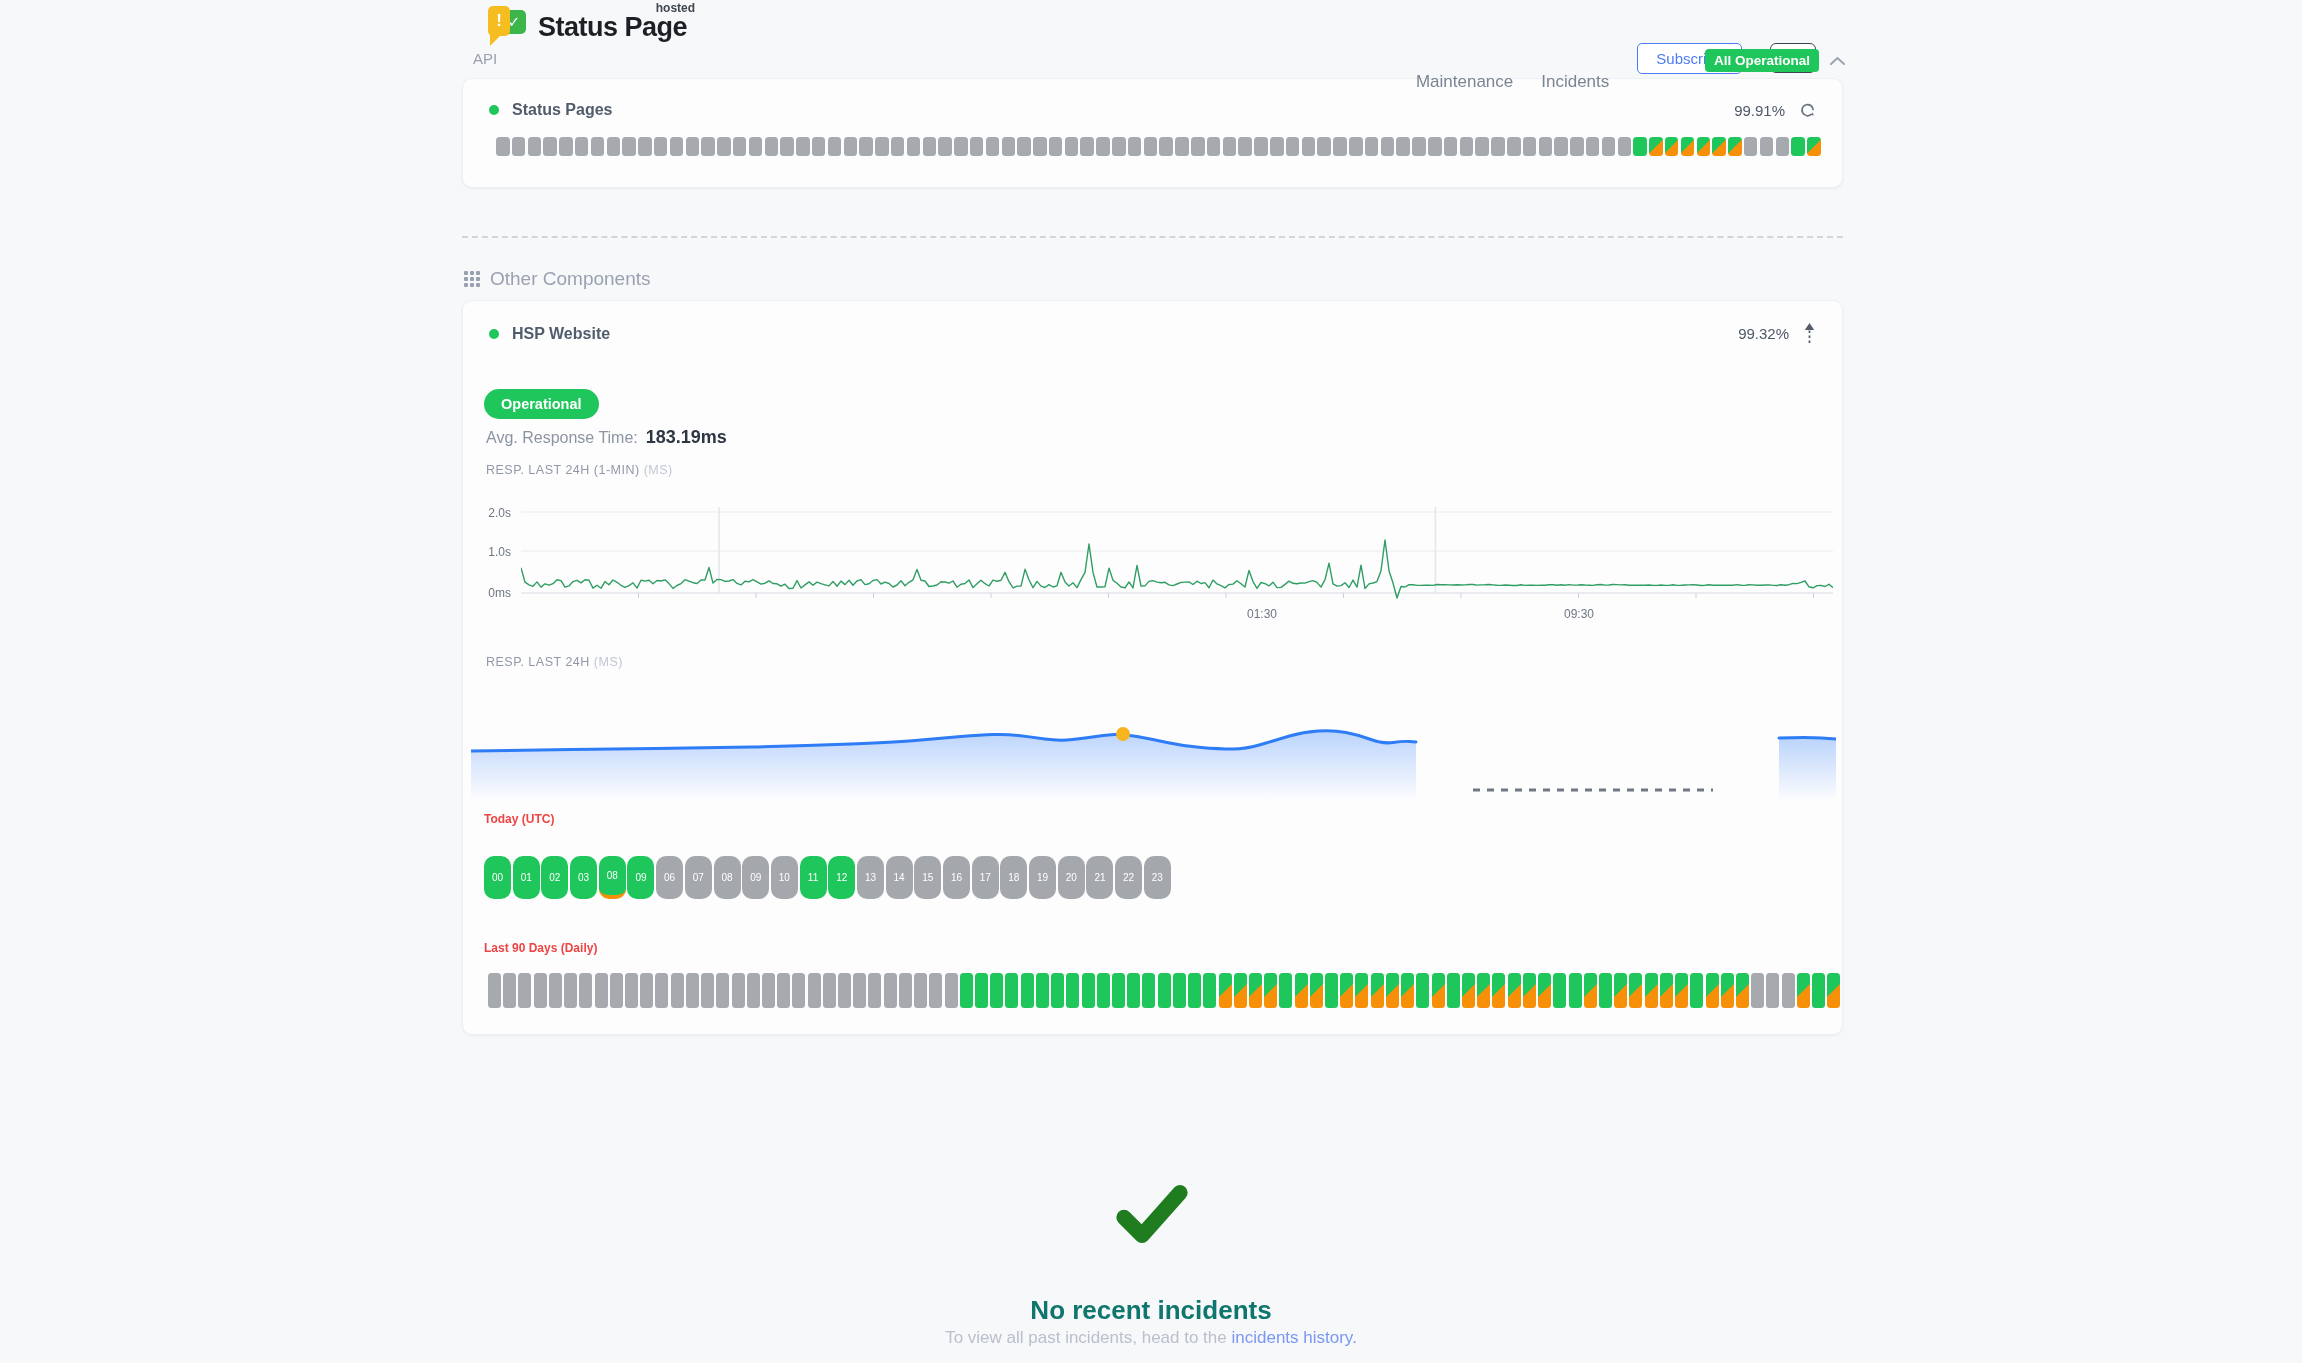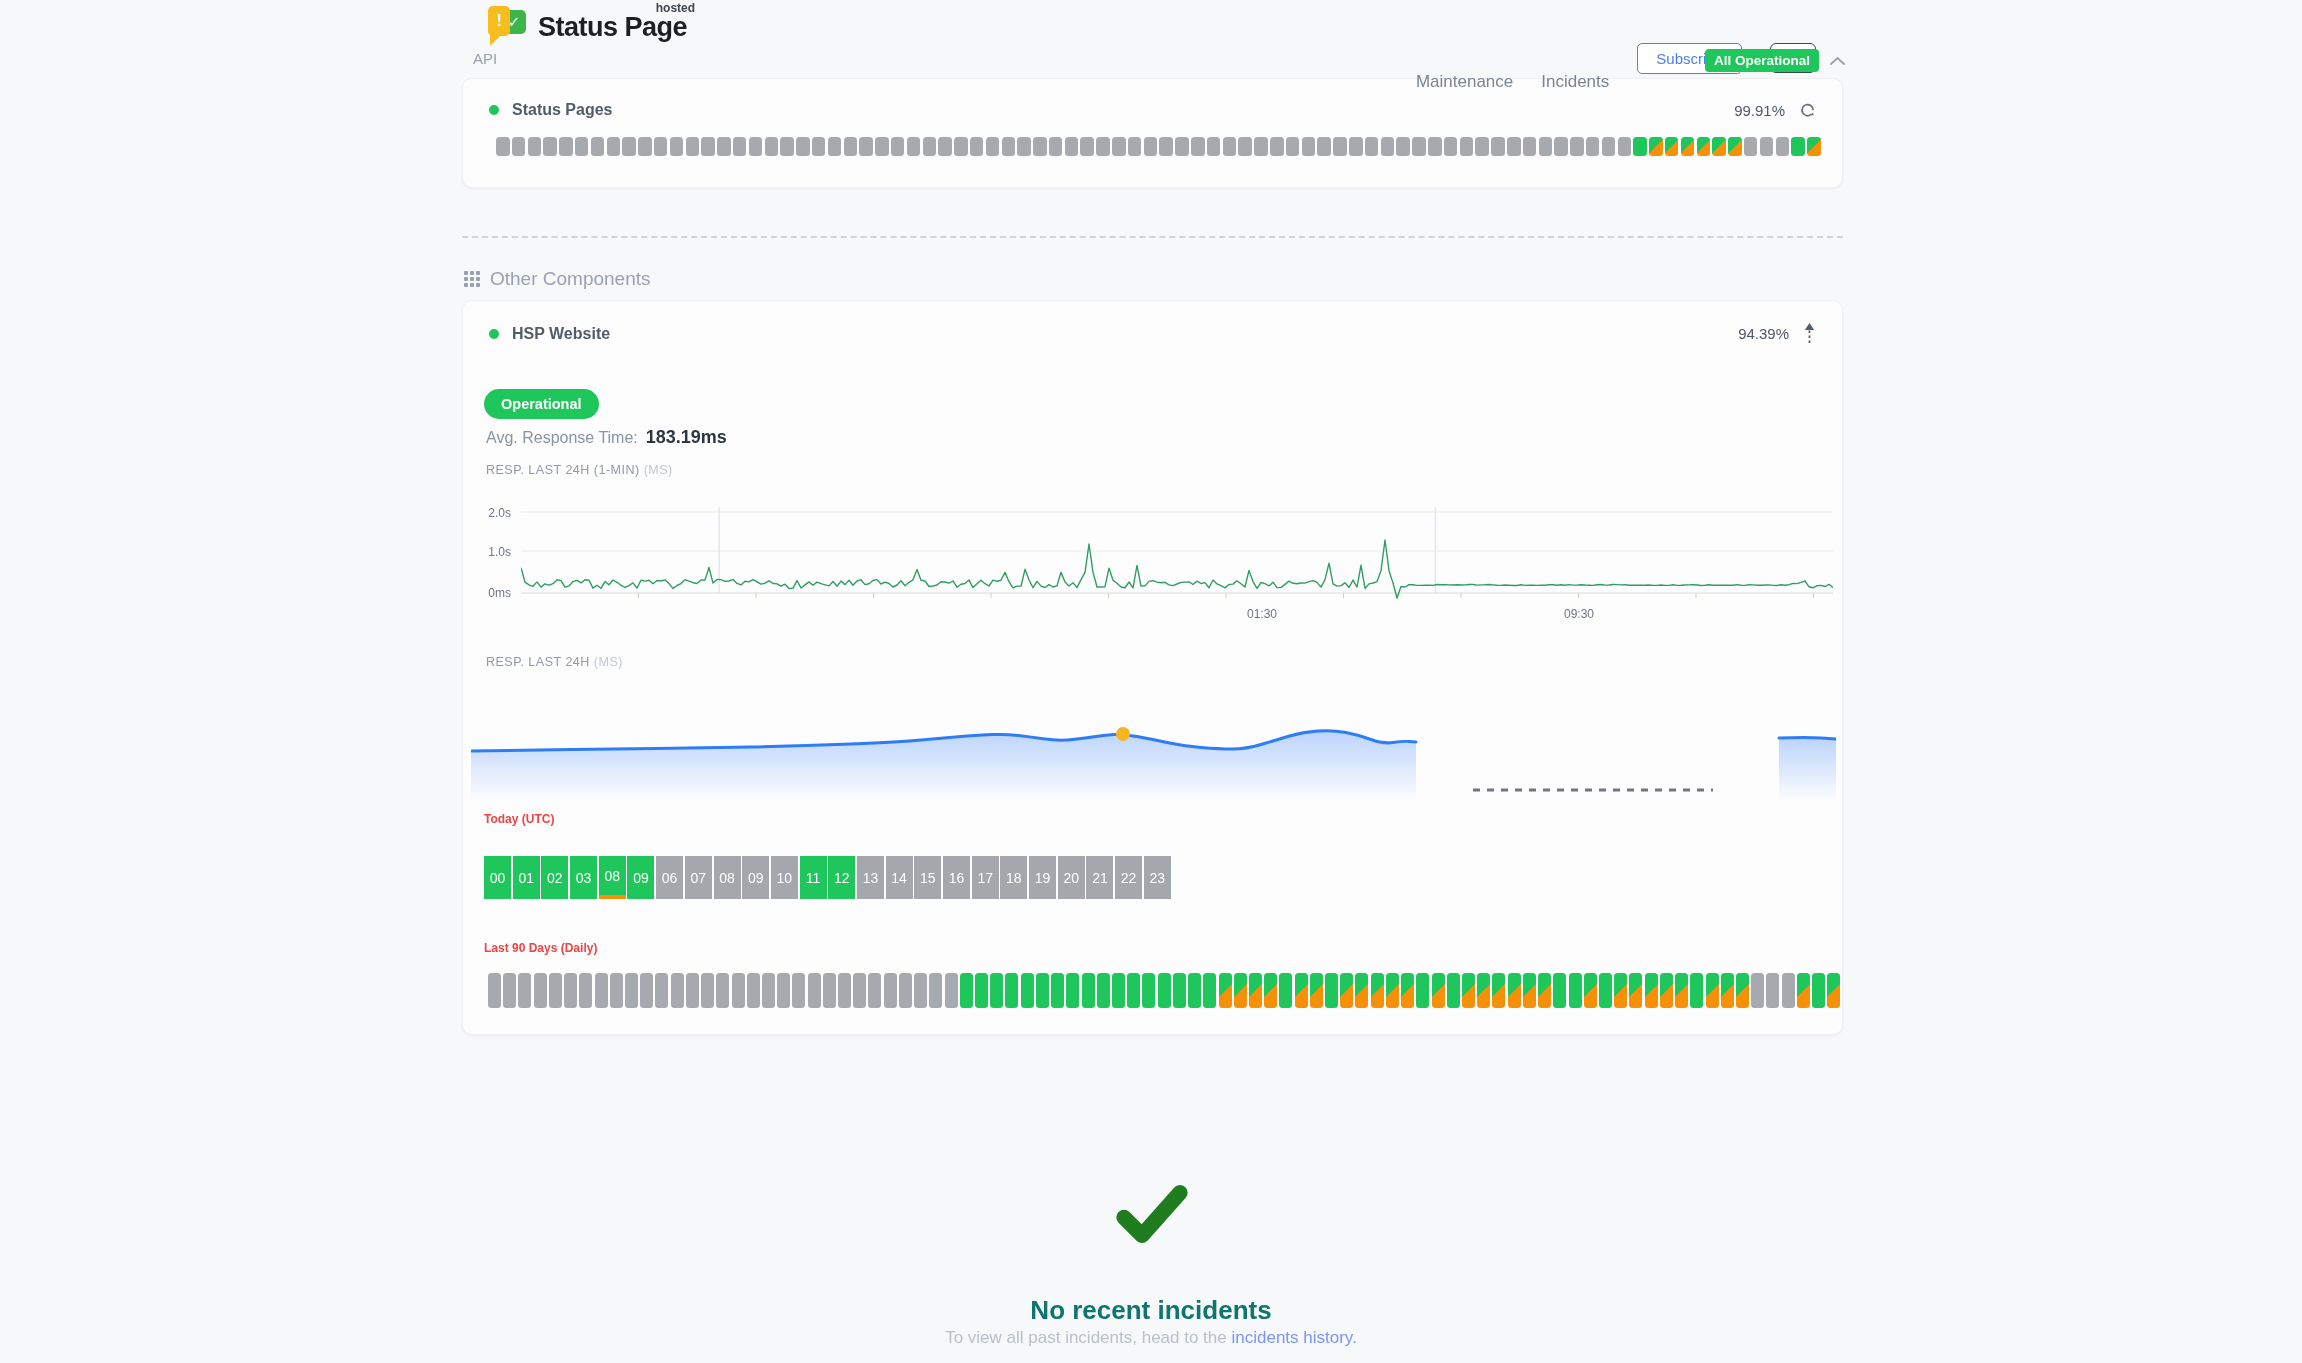--- a/index.html
+++ b/index.html
@@ -54,21 +54,21 @@
 
   .chart-label { position:absolute; font-size:12.5px; letter-spacing:.5px; color:#9199a7; }
   .chart-label .unit { color:#c0c6d1; }
 
   .ytick { position:absolute; font-size:12px; color:#6e7682; width:40px; text-align:right; }
   .xtick { position:absolute; font-size:12px; color:#6e7682; transform:translateX(-50%); }
 
   .sub-title { position:absolute; font-size:12px; font-weight:600; color:#ef4444; }
 
   .hours-row { position:absolute; left:21px; top:555px; display:flex; gap:1.7px; }
-  .hour { width:27px; height:43px; border-radius:0; flex:none; display:flex; align-items:center; justify-content:center; font-size:14px; color:#fff; cursor:pointer; }
+  .hour { width:27px; height:43px; border-radius:10px; flex:none; display:flex; align-items:center; justify-content:center; font-size:10px; color:#fff; cursor:pointer; }
   .hour.u { background:#1ec65b; }
   .hour.e { background:#a4a7ac; }
   .hour.w { background:#1ec65b; border-bottom:4px solid #f79009; }
 
   .days-row { left:25px; top:672px; }
   .days-row .bar { height:35px; }
 
   
   .inc-title { left:0; top:1295px; width:100%; text-align:center; font-size:26px; font-weight:700; color:#0f766e; }
   .inc-sub { left:0; top:1328px; width:100%; text-align:center; font-size:17px; color:#b9c0cc; }
@@ -230,21 +230,21 @@
     </g>
   </svg>
   <span class="oc-label">Other Components</span>
 </div>
 
 <div class="abs card card-main">
   <div class="comp-row">
     <span class="dot"></span>
     <span class="comp-name">HSP Website</span>
     <span class="comp-right">
-      <span class="comp-pct">94.39%</span>
+      <span class="comp-pct">99.32%</span>
       <svg width="13" height="21" viewBox="0 0 13 21">
         <line x1="6.5" y1="20" x2="6.5" y2="7" stroke="#555d69" stroke-width="1.8" stroke-dasharray="2.5 2.5"></line>
         <polygon points="6.5,0 1.8,7 11.2,7" fill="#555d69"></polygon>
       </svg>
     </span>
   </div>
 
   <span class="pill">Operational</span>
   <div class="avg-row">
     <span class="avg-label">Avg. Response Time:</span>

